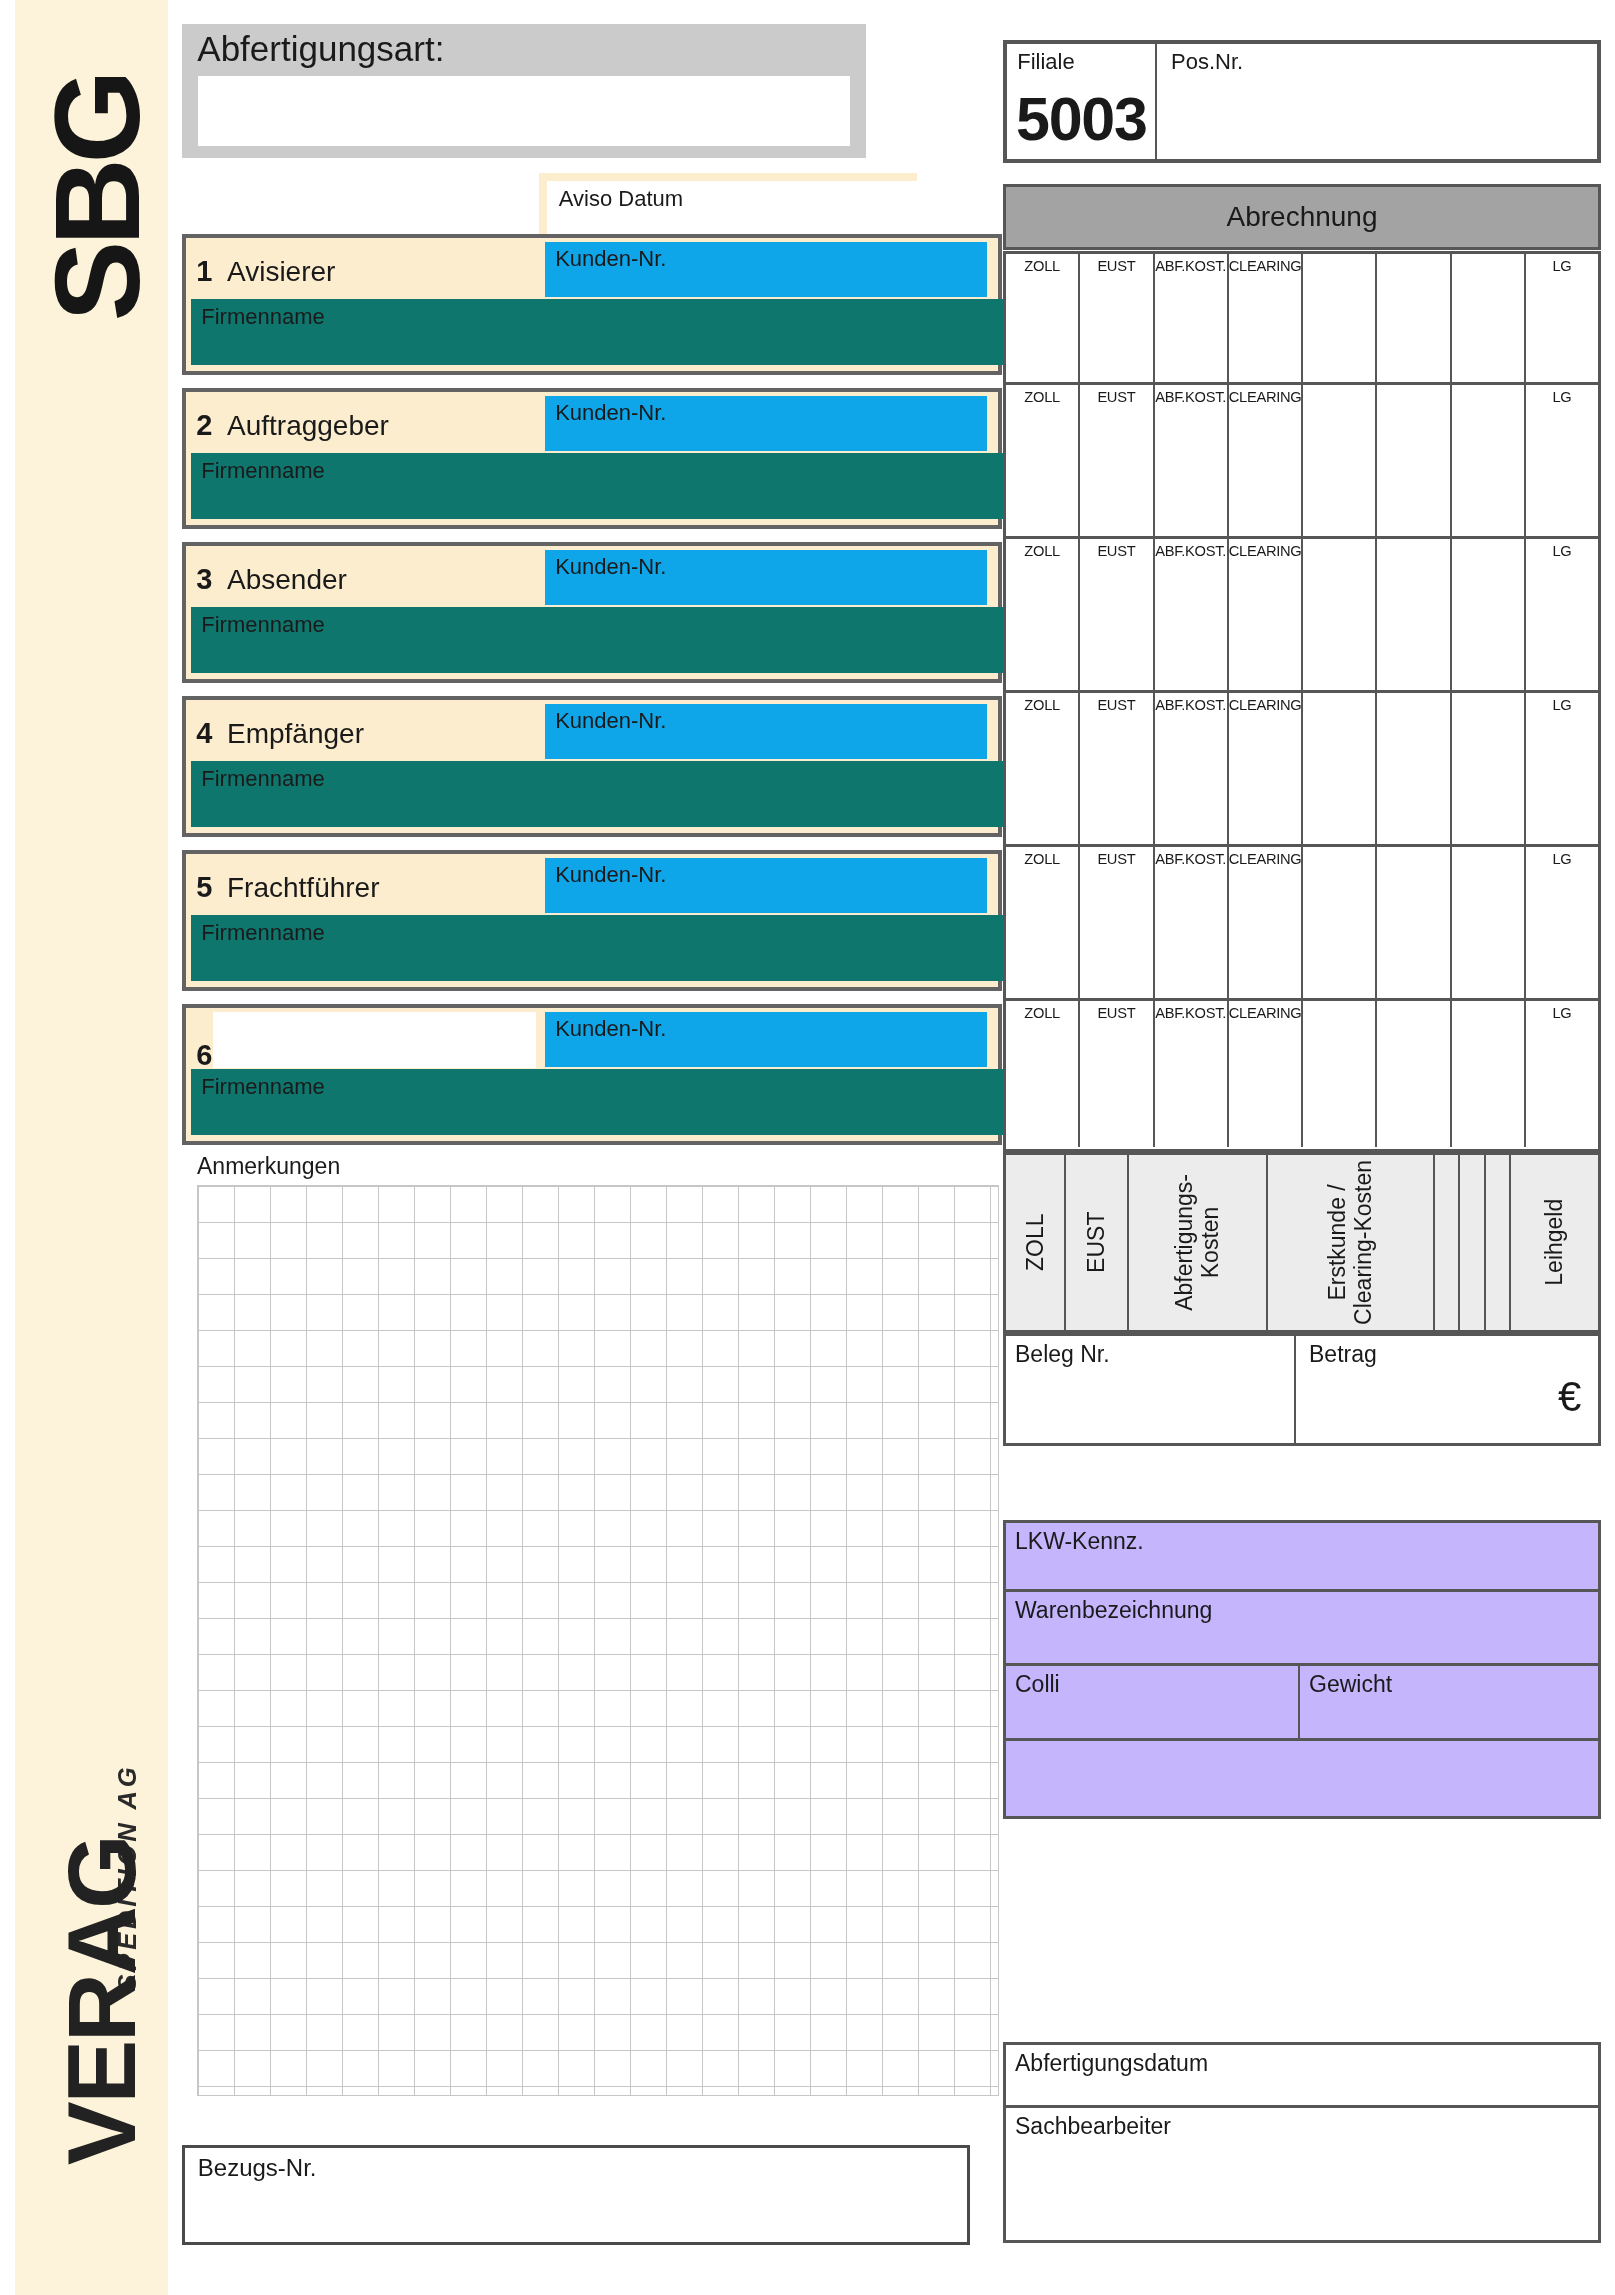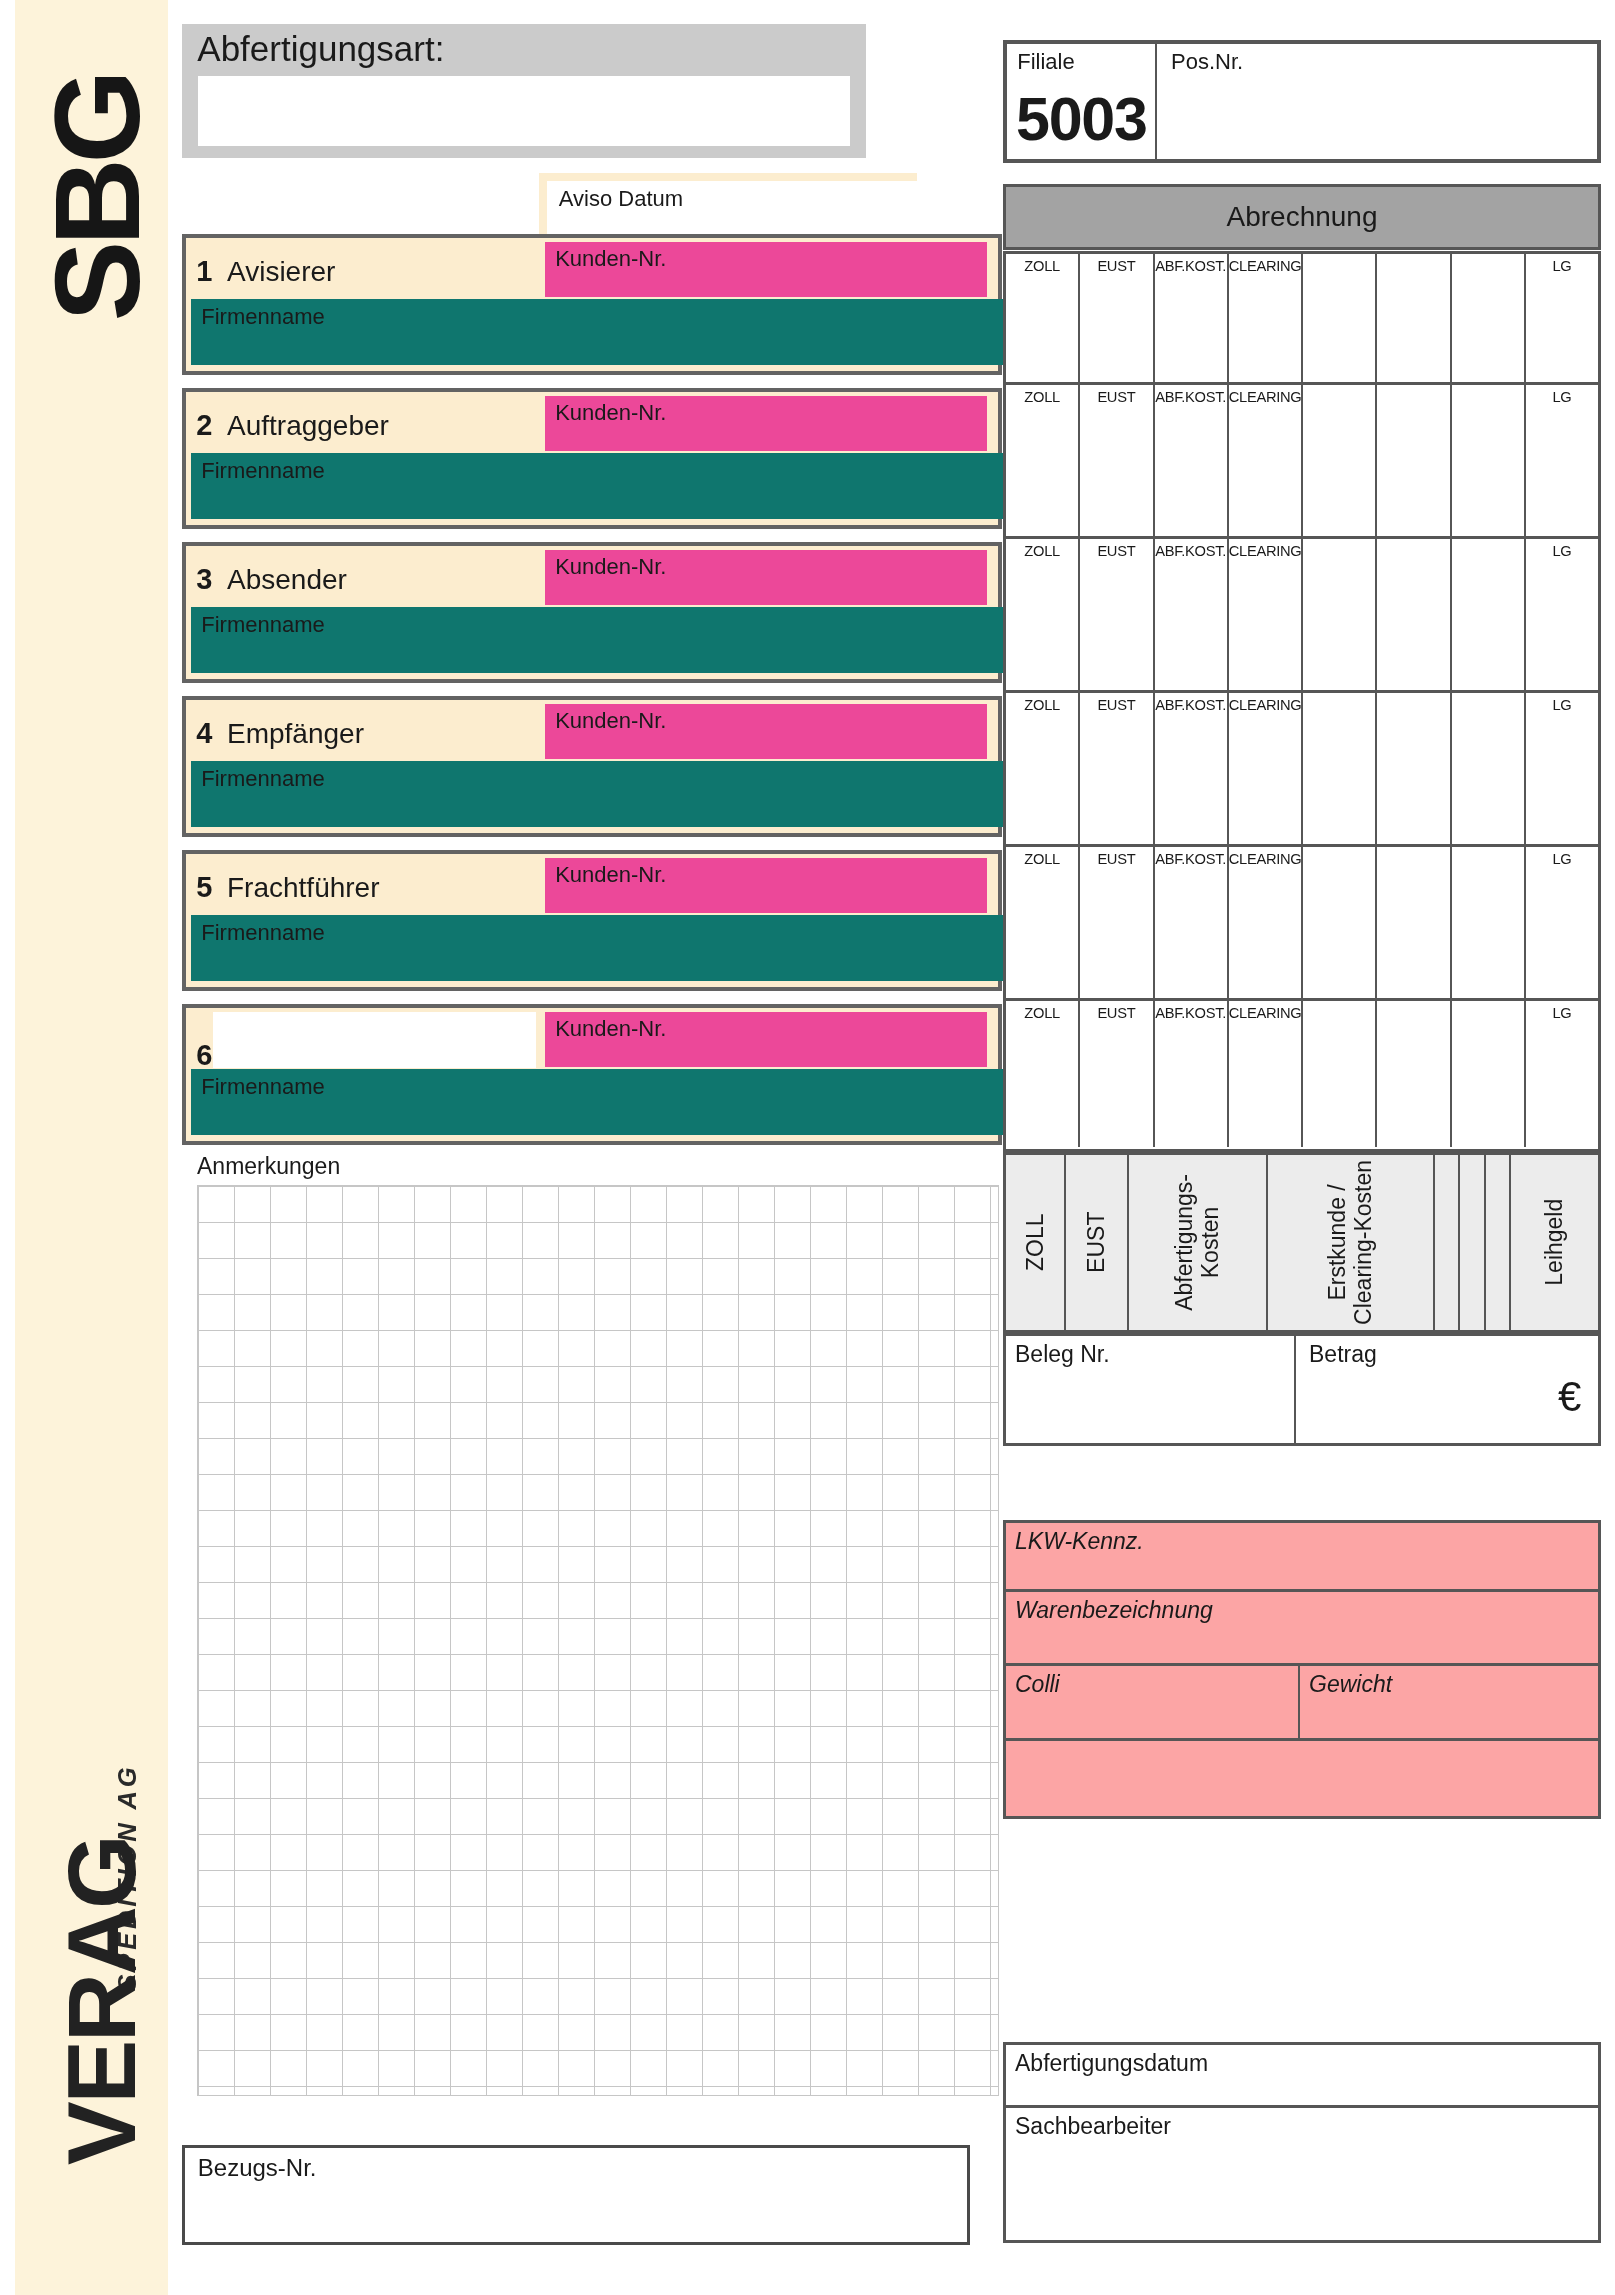--- a/index.html
+++ b/index.html
@@ -30,21 +30,21 @@
 
   
   .aviso{left:524px;top:173px;width:378px;height:63px;background:#fcedcf;}
   .aviso-inner{position:absolute;left:8.3px;top:8.3px;width:441px;height:54px;background:#fff;}
   .aviso-label{position:absolute;left:11.5px;top:5.1px;font-size:22px;}
 
   
   .sec{left:167px;width:820px;height:141px;background:#fcedcf;border:4.5px solid #636363;box-sizing:border-box;}
   .sec-number{position:absolute;left:10.2px;top:16.6px;font-size:29px;font-weight:700;}
   .sec-name{position:absolute;left:41px;top:18px;font-size:28px;}
-  .sec-kunden{position:absolute;left:359px;top:3.8px;width:442px;height:55px;background:#ec4899;}
+  .sec-kunden{position:absolute;left:359px;top:3.8px;width:442px;height:55px;background:#0ea5e9;}
   .sec-firma{position:absolute;left:5.1px;top:61px;width:860px;height:66px;background:#0f766e;}
   .sec-extra{position:absolute;left:27px;top:3.8px;width:323px;height:56px;background:#fff;}
   .box-label{position:absolute;left:10.2px;top:4.5px;font-size:22px;}
 
   
   .abr-header{left:988px;top:184px;width:598px;height:66px;border:3.8px solid #565656;background:#a3a3a3;box-sizing:border-box;display:flex;align-items:center;justify-content:center;font-size:28px;}
   .abr-table{left:988px;top:251px;width:598px;height:901px;border:3.8px solid #565656;box-sizing:border-box;background:#fff;}
   .abr-row{position:absolute;left:0;width:100%;display:flex;box-sizing:border-box;border-bottom:3.2px solid #565656;}
   .abr-row.last{border-bottom:none;}
   .abr-cell{flex:1;position:relative;border-right:2.6px solid #565656;box-sizing:border-box;}
@@ -56,21 +56,21 @@
   .rot-text{transform:rotate(-90deg);white-space:pre-line;text-align:center;font-size:23px;width:max-content;line-height:1.15;}
 
   .beleg-row{left:988px;top:1333px;width:598px;height:113px;border:3.8px solid #565656;box-sizing:border-box;background:#fff;}
   .beleg-cell{position:absolute;left:0;top:0;width:290px;height:100%;border-right:2.6px solid #565656;box-sizing:border-box;padding-left:26px;}
   .betrag-cell{position:absolute;left:294px;top:0;right:0;height:100%;}
   .label36{font-size:23px;}
   .cell-label{position:absolute;left:9px;top:5.1px;}
   .euro{position:absolute;right:16.6px;top:37px;font-size:42px;}
 
   
-  .lkw-box{left:988px;top:1520px;width:598px;height:299px;border:3.8px solid #565656;box-sizing:border-box;background:#fca5a5;font-style:italic;}
+  .lkw-box{left:988px;top:1520px;width:598px;height:299px;border:3.8px solid #565656;box-sizing:border-box;background:#c4b5fd;}
   .lkw-row1{position:absolute;left:0;top:0;width:100%;height:69px;border-bottom:3.2px solid #565656;box-sizing:border-box;}
   .lkw-row2{position:absolute;left:0;top:69px;width:100%;height:74px;border-bottom:3.2px solid #565656;box-sizing:border-box;}
   .lkw-row3{position:absolute;left:0;top:143px;width:100%;height:75px;border-bottom:3.2px solid #565656;box-sizing:border-box;}
   .lkw-row4{position:absolute;left:0;top:217px;width:100%;bottom:0;}
   .half-l{position:absolute;left:0;top:0;width:294px;height:100%;border-right:2.6px solid #565656;box-sizing:border-box;}
   .half-r{position:absolute;left:294px;top:0;right:0;height:100%;}
 
   .date-box{left:988px;top:2042px;width:598px;height:201px;border:3.8px solid #565656;box-sizing:border-box;background:#fff;}
   .date-row1{position:absolute;left:0;top:0;width:100%;height:63px;border-bottom:3.2px solid #565656;box-sizing:border-box;}
   .date-row2{position:absolute;left:0;top:63px;width:100%;bottom:0;}

